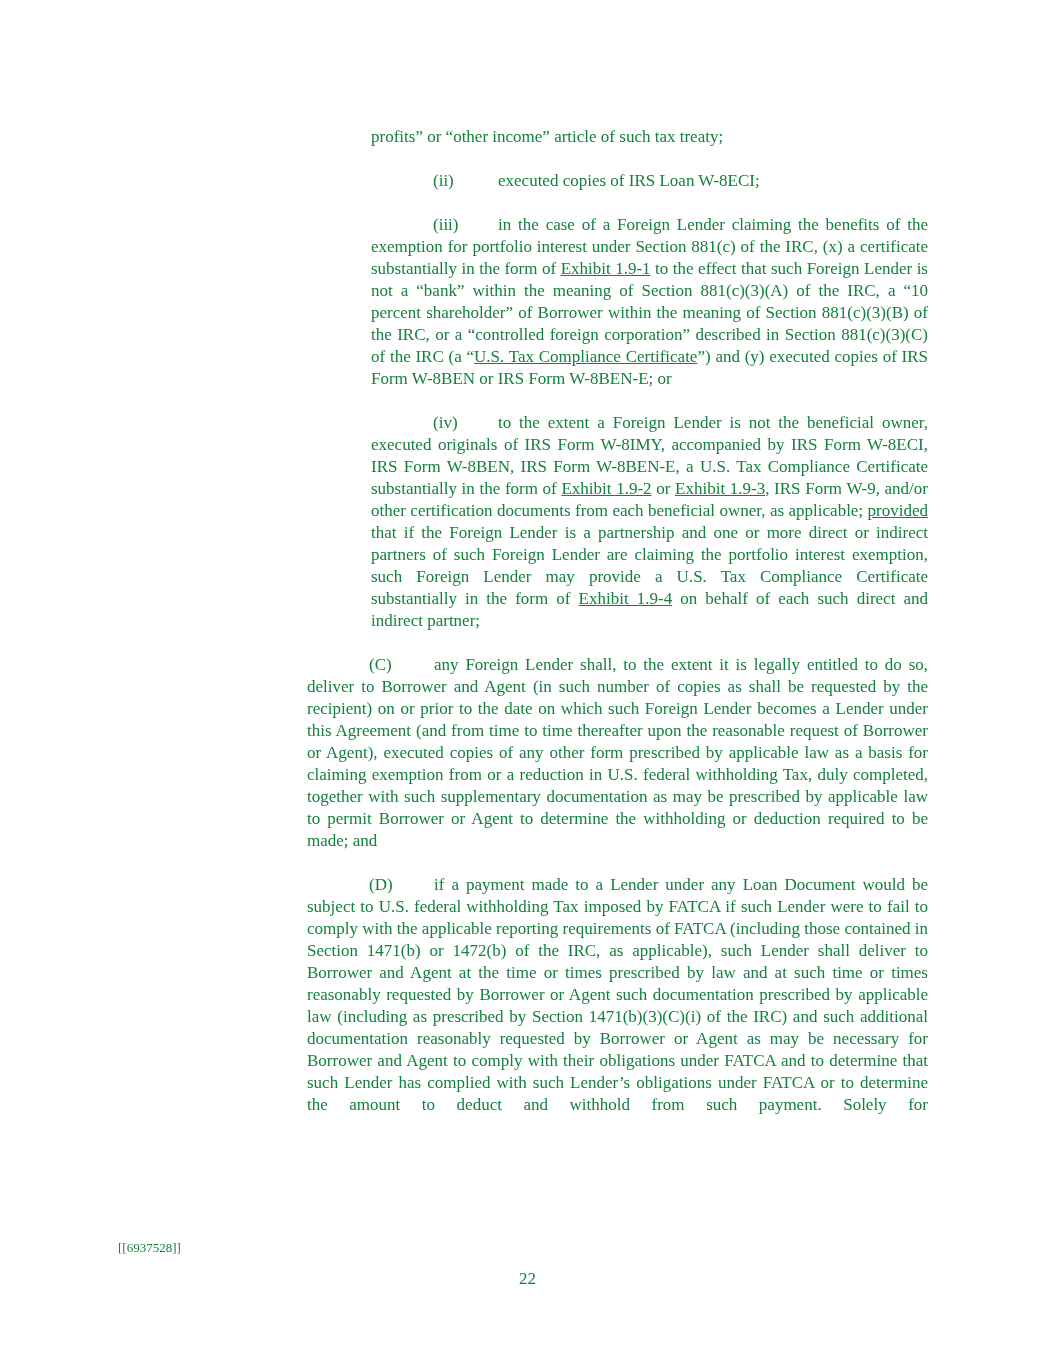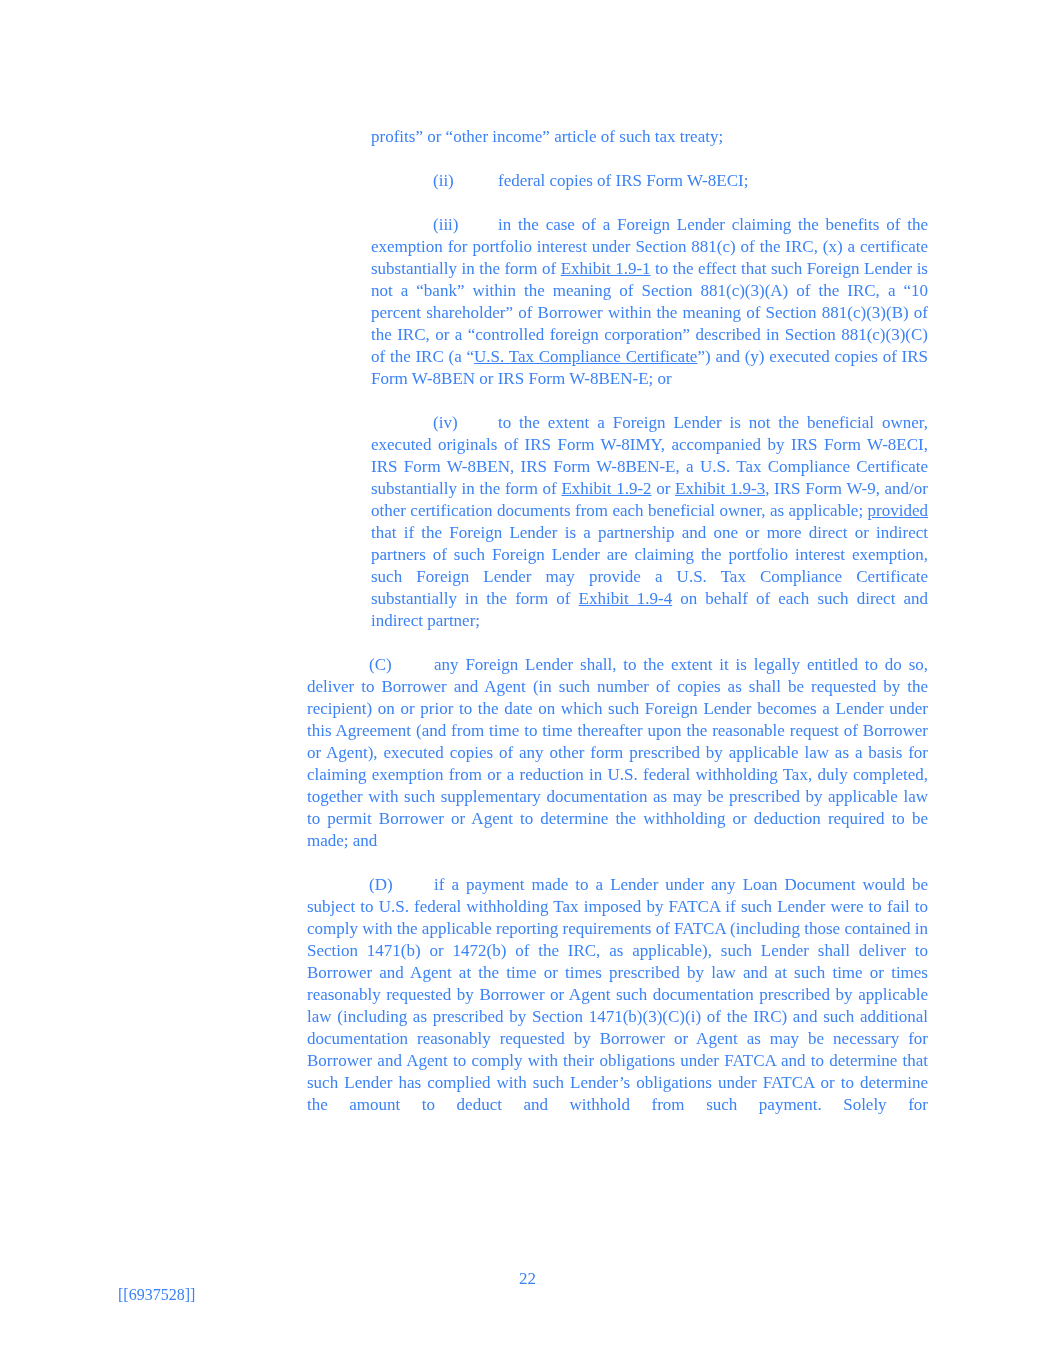--- a/index.html
+++ b/index.html
@@ -5,21 +5,21 @@
   html, body {
     margin: 0;
     padding: 0;
     background: #ffffff;
   }
   .page {
     position: relative;
     width: 1055px;
     height: 1365px;
     background: #ffffff;
-    color: #3b82f6;
+    color: #15803d;
     font-family: "Liberation Serif", "DejaVu Serif", serif;
     font-size: 17px;
     line-height: 22px;
     overflow: hidden;
   }
   .content {
     position: absolute;
     left: 307px;
     top: 126px;
     width: 621px;
@@ -42,33 +42,33 @@
     position: absolute;
     top: 1268px;
     left: 0;
     width: 1055px;
     text-align: center;
     font-size: 17px;
     line-height: 22px;
   }
   .doc-id {
     position: absolute;
-    top: 1287px;
+    top: 1240px;
     left: 118px;
-    font-size: 16px;
+    font-size: 13px;
     line-height: 16px;
   }
 </style>
 </head>
 <body>
 
 <div class="page">
   <div class="content">
       <p class="para sub"><span>profits” or “other income” article of such tax treaty;</span></p>
-      <p class="para sub ind"><span class="label">(ii)</span><span>federal copies of IRS Form W-8ECI;</span></p>
+      <p class="para sub ind"><span class="label">(ii)</span><span>executed copies of IRS Loan W-8ECI;</span></p>
       <p class="para sub ind"><span class="label">(iii)</span><span>in the case of a Foreign Lender claiming the benefits of the exemption for portfolio interest under Section 881(c) of the IRC, (x) a certificate substantially in the form of </span><span class="u">Exhibit 1.9-1</span><span> to the effect that such Foreign Lender is not a “bank” within the meaning of Section 881(c)(3)(A) of the IRC, a “10 percent shareholder” of Borrower within the meaning of Section 881(c)(3)(B) of the IRC, or a “controlled foreign corporation” described in Section 881(c)(3)(C) of the IRC (a “</span><span class="u">U.S. Tax Compliance Certificate</span><span>”) and (y) executed copies of IRS Form W-8BEN or IRS Form W-8BEN-E; or</span></p>
       <p class="para sub ind"><span class="label">(iv)</span><span>to the extent a Foreign Lender is not the beneficial owner, executed originals of IRS Form W-8IMY, accompanied by IRS Form W-8ECI, IRS Form W-8BEN, IRS Form W-8BEN-E, a U.S. Tax Compliance Certificate substantially in the form of </span><span class="u">Exhibit 1.9-2</span><span> or </span><span class="u">Exhibit 1.9-3</span><span>, IRS Form W-9, and/or other certification documents from each beneficial owner, as applicable; </span><span class="u">provided</span><span> that if the Foreign Lender is a partnership and one or more direct or indirect partners of such Foreign Lender are claiming the portfolio interest exemption, such Foreign Lender may provide a U.S. Tax Compliance Certificate substantially in the form of </span><span class="u">Exhibit 1.9-4</span><span> on behalf of each such direct and indirect partner;</span></p>
       <p class="para ind"><span class="label">(C)</span><span>any Foreign Lender shall, to the extent it is legally entitled to do so, deliver to Borrower and Agent (in such number of copies as shall be requested by the recipient) on or prior to the date on which such Foreign Lender becomes a Lender under this Agreement (and from time to time thereafter upon the reasonable request of Borrower or Agent), executed copies of any other form prescribed by applicable law as a basis for claiming exemption from or a reduction in U.S. federal withholding Tax, duly completed, together with such supplementary documentation as may be prescribed by applicable law to permit Borrower or Agent to determine the withholding or deduction required to be made; and</span></p>
       <p class="para ind cont"><span class="label">(D)</span><span>if a payment made to a Lender under any Loan Document would be subject to U.S. federal withholding Tax imposed by FATCA if such Lender were to fail to comply with the applicable reporting requirements of FATCA (including those contained in Section 1471(b) or 1472(b) of the IRC, as applicable), such Lender shall deliver to Borrower and Agent at the time or times prescribed by law and at such time or times reasonably requested by Borrower or Agent such documentation prescribed by applicable law (including as prescribed by Section 1471(b)(3)(C)(i) of the IRC) and such additional documentation reasonably requested by Borrower or Agent as may be necessary for Borrower and Agent to comply with their obligations under FATCA and to determine that such Lender has complied with such Lender’s obligations under FATCA or to determine the amount to deduct and withhold from such payment. Solely for</span></p>
     </div>
   <div class="page-number">22</div>
   <div class="doc-id">[[6937528]]</div>
 </div>
 
 </body></html>

